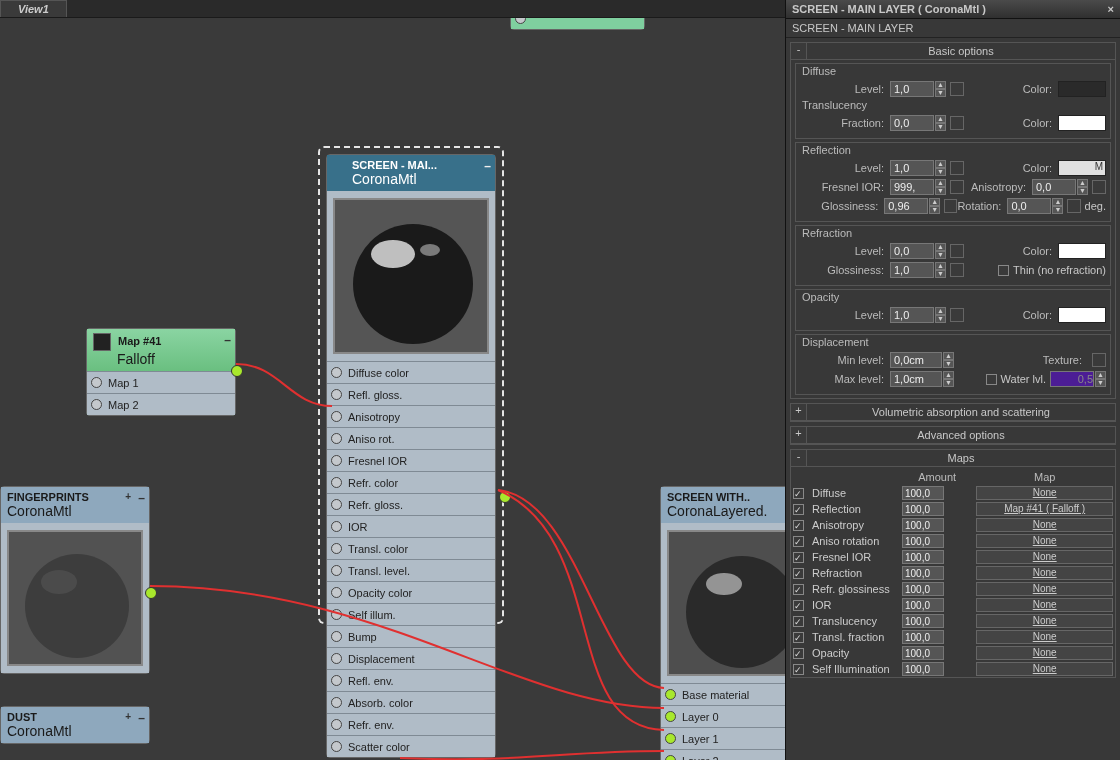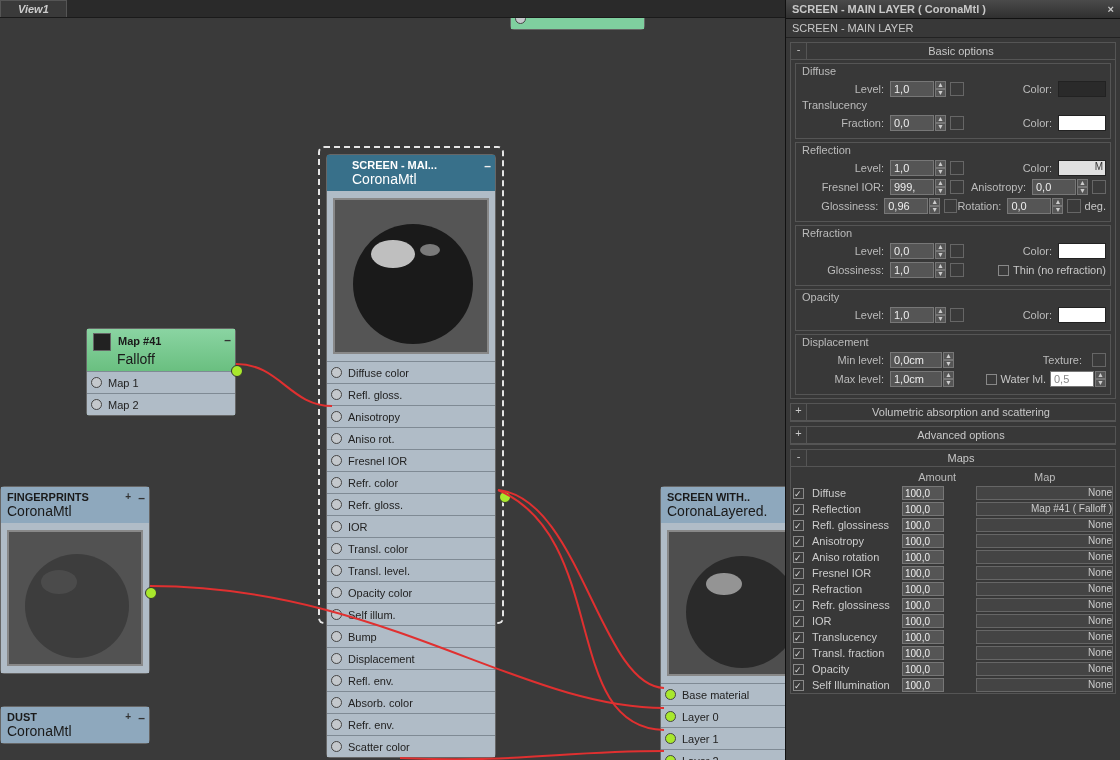--- a/index.html
+++ b/index.html
@@ -185,21 +185,21 @@
 }
 
 
 .maps-table { width:100%; border-collapse:collapse; margin-top:2px;}
 .maps-table th { font-weight:normal; color:#bbb; font-size:11px; padding:2px;}
 .maps-table td { padding:1px 2px; }
 .maps-amt {
   width:42px;height:14px;background:#555;border:1px solid #777;font-size:10px;padding-left:2px;color:#eee;
 }
 .maps-map {
-  background:#444; border:1px solid #666; height:14px; text-align:right; font-size:10px; color:#ccc;
+  background:#444; border:1px solid #666; height:14px; text-align:center; font-size:10px; color:#ccc;text-decoration:underline;
 }
 
 
 svg.edges { position:absolute; top:0; left:0; pointer-events:none; }
 </style>
 </head>
 <body>
 
 <div class="tabbar">
   <div class="tab">View1</div>
@@ -548,21 +548,21 @@
       <div class="prop-row">
         <div class="prop-label">Max level:</div>
         <input class="prop-input" style="width: 52px;" value="1,0cm">
         <div class="spinner-btns">
             <div class="spin">▲</div>
             <div class="spin">▼</div>
           </div>
         <div style="flex:1"></div>
         <span class="cbox"></span>
         <span>Water lvl.</span>
-        <input class="prop-input" style="margin-left: 4px; background: #ffffff; color: rgb(136, 136, 136);" disabled="" value="0,5">
+        <input class="prop-input" style="margin-left: 4px; background: #4c1d95; color: rgb(136, 136, 136); text-align: right;" disabled="" value="0,5">
         <div class="spinner-btns">
             <div class="spin">▲</div>
             <div class="spin">▼</div>
           </div>
       </div>
     </div>
   </div>
 
   <div class="rollout">
     <div class="rollout-head">
@@ -603,28 +603,20 @@
           <tr>
             <td><span class="cbox checked"></span></td>
             <td style="color:#ccc">Reflection</td>
             <td><input class="maps-amt" value="100,0" style=""></td>
             <td>
               <div class="maps-map">Map #41  ( Falloff )</div>
             </td>
           </tr>
           <tr>
             <td><span class="cbox checked"></span></td>
-            <td style="color:#ccc">Refl. glossiness</td>
-            <td><input class="maps-amt" value="100,0" style=""></td>
-            <td>
-              <div class="maps-map">None</div>
-            </td>
-          </tr>
-          <tr>
-            <td><span class="cbox checked"></span></td>
             <td style="color:#ccc">Anisotropy</td>
             <td><input class="maps-amt" value="100,0" style=""></td>
             <td>
               <div class="maps-map">None</div>
             </td>
           </tr>
           <tr>
             <td><span class="cbox checked"></span></td>
             <td style="color:#ccc">Aniso rotation</td>
             <td><input class="maps-amt" value="100,0" style=""></td>

